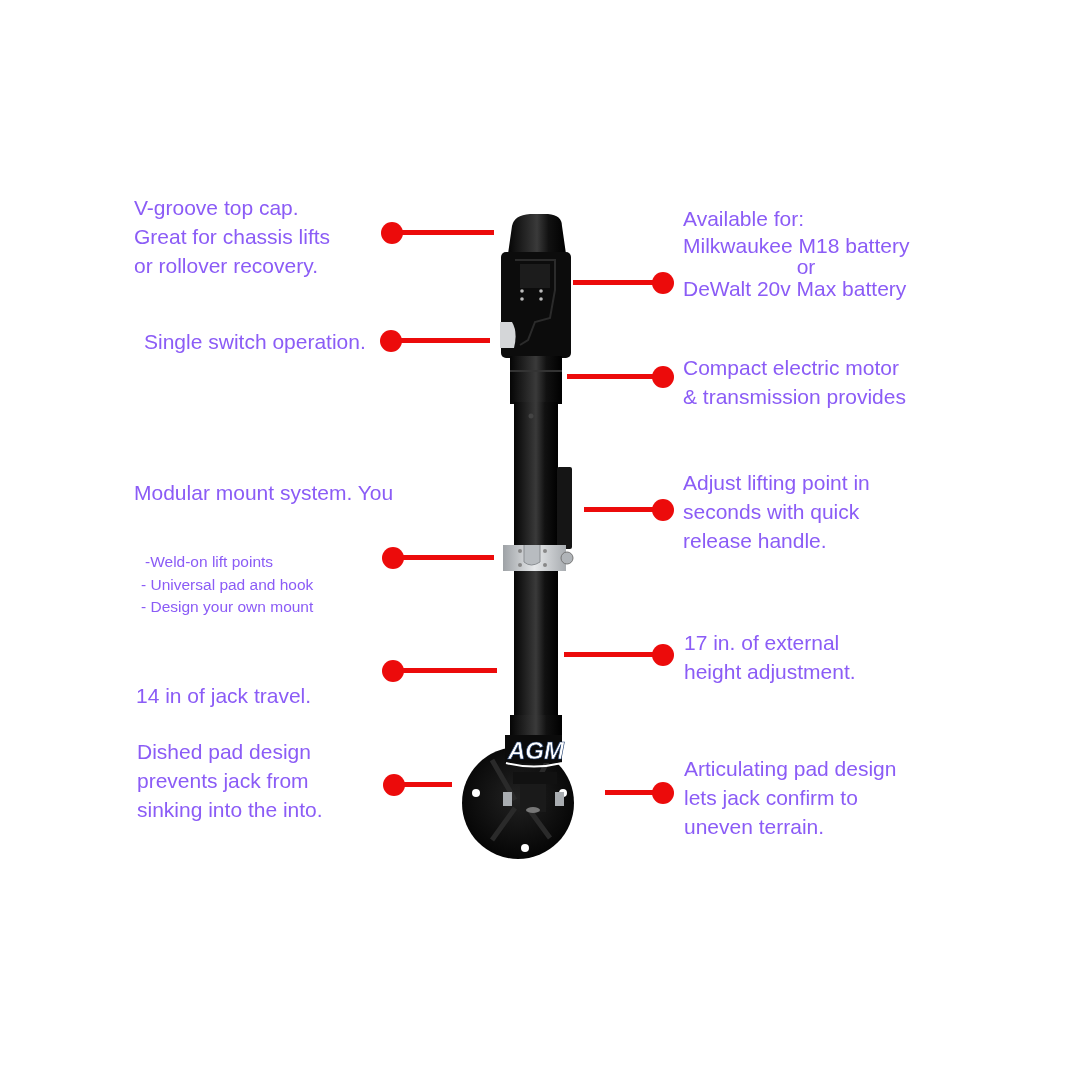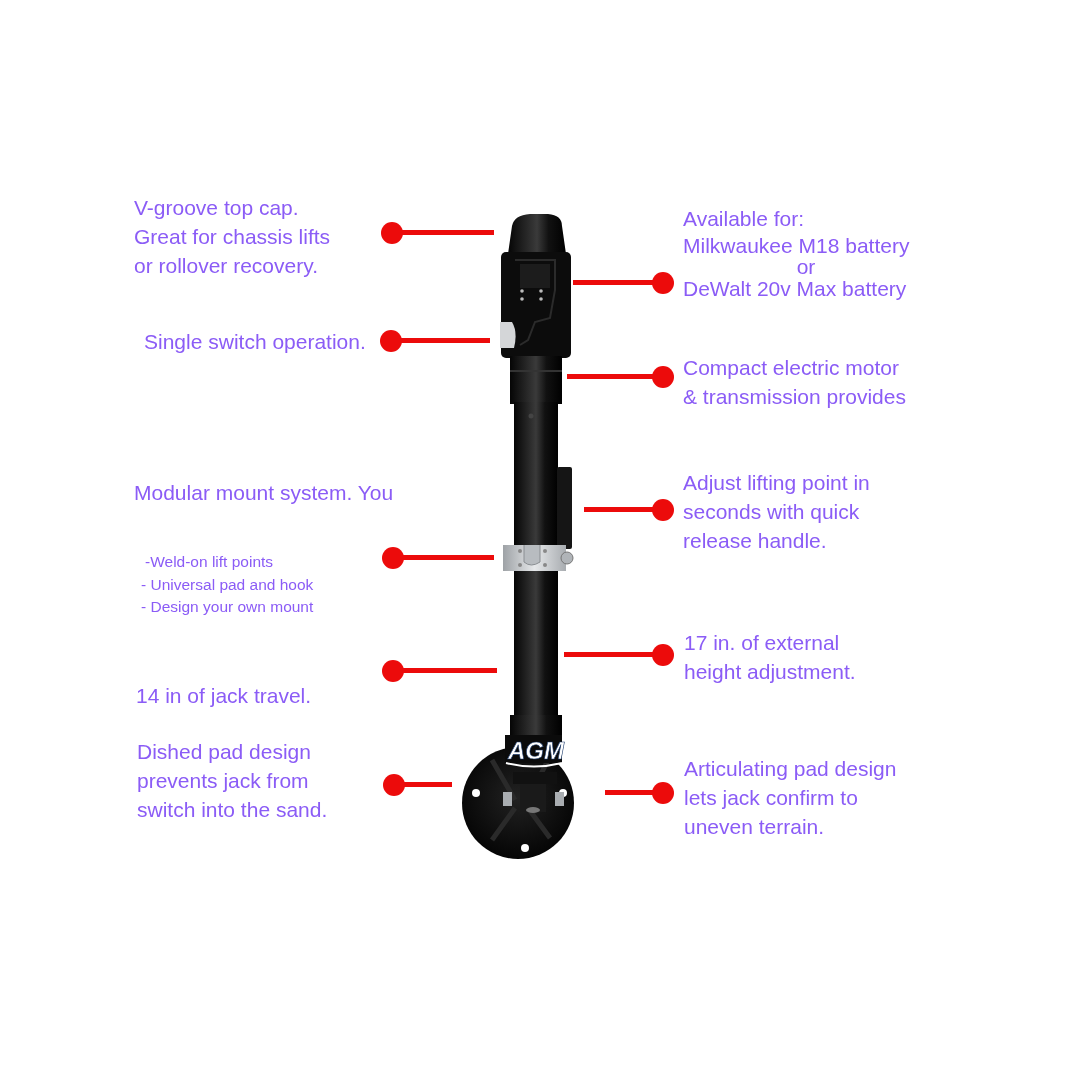--- a/index.html
+++ b/index.html
@@ -109,21 +109,21 @@
 
 <div class="label" style="left:136px; top:656px;margin-top:25px;">
   <span class="line">14 in of jack travel.</span>
 </div>
 <div class="dot" style="left:382px; top:660px;"></div>
 <div class="callout-line" style="left:393px; top:668px; width:104px;"></div>
 
 <div class="label" style="left:137px; top:737px;">
   <span class="line">Dished pad design</span>
   <span class="line">prevents jack from</span>
-  <span class="line">switch into the sand.</span>
+  <span class="line">sinking into the into.</span>
 </div>
 <div class="dot" style="left:383px; top:774px;"></div>
 <div class="callout-line" style="left:394px; top:782px; width:58px;"></div>
 
 <div class="callout-line" style="left:573px; top:280px; width:90px;"></div>
 <div class="dot" style="left:652px; top:272px;"></div>
 <div class="label" style="left:683px; top:204px;">
   <span class="line">Available for:</span>
   <span class="line" style="line-height:26px;">Milkwaukee M18 battery</span>
   <span class="line center" style="line-height:15px; width:246px;">or</span>

